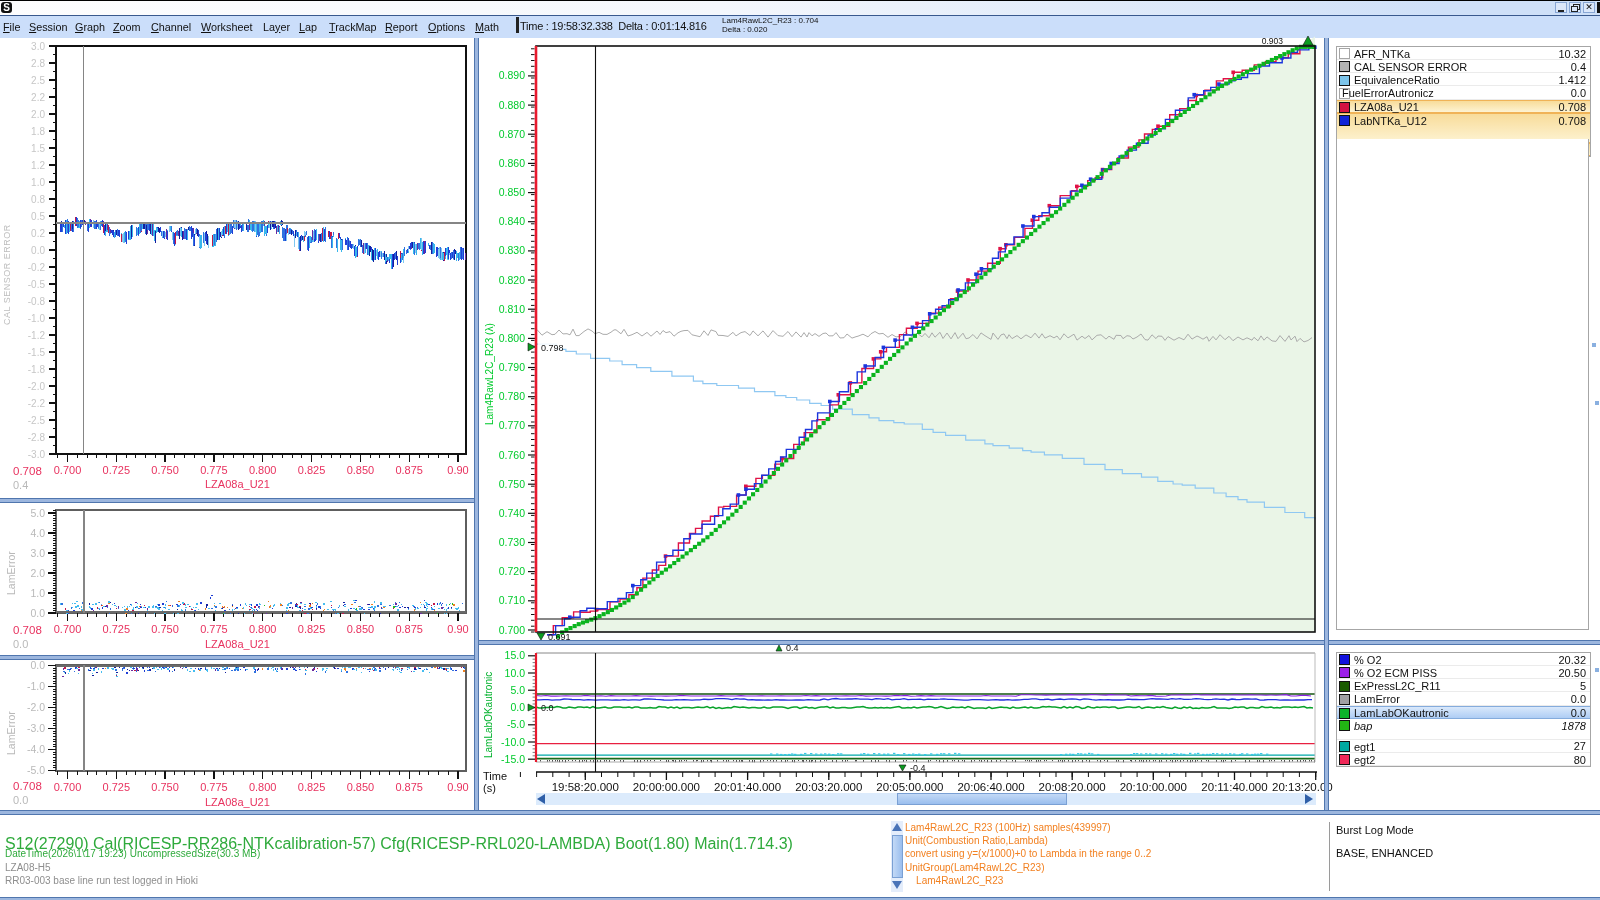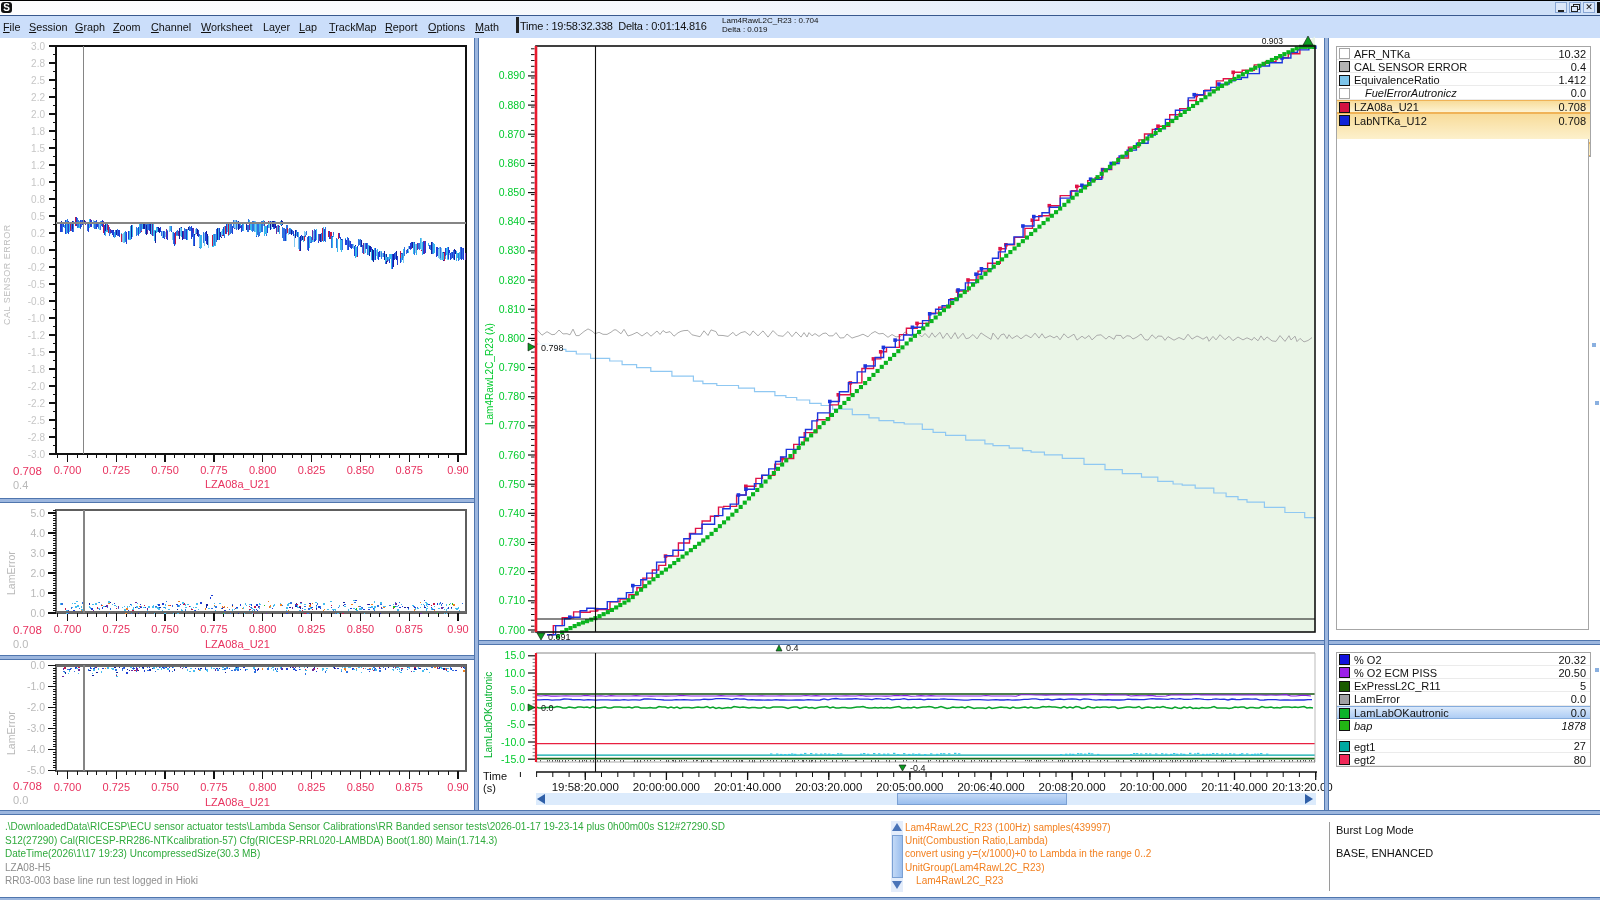--- a/index.html
+++ b/index.html
@@ -19,21 +19,21 @@
     <span class="abs" style="left:201px;top:20.5px;font-size:10.8px;color:#111;"><u>W</u>orksheet</span>
     <span class="abs" style="left:263px;top:20.5px;font-size:10.8px;color:#111;">La<u>y</u>er</span>
     <span class="abs" style="left:299px;top:20.5px;font-size:10.8px;color:#111;"><u>L</u>ap</span>
     <span class="abs" style="left:329px;top:20.5px;font-size:10.8px;color:#111;"><u>T</u>rackMap</span>
     <span class="abs" style="left:385px;top:21px;font-size:10.8px;color:#111;text-align:right;"><u>R</u>eport</span>
     <span class="abs" style="left:428px;top:20.5px;font-size:10.8px;color:#111;"><u>O</u>ptions</span>
     <span class="abs" style="left:475px;top:20.5px;font-size:10.8px;color:#111;"><u>M</u>ath</span>
     <div class="abs" style="left:516px;top:17px;width:3px;height:16px;background:#222;"></div>
     <span class="abs" style="left:520px;top:20px;font-size:11px;letter-spacing:-0.25px;color:#111;">Time : 19:58:32.338&nbsp;&nbsp;Delta : 0:01:14.816</span>
     <span class="abs" style="left:722px;top:16px;font-size:8px;color:#111;">Lam4RawL2C_R23 : 0.704</span>
-    <span class="abs" style="left:722px;top:24.5px;font-size:8px;color:#111;">Delta : 0.019</span>
+    <span class="abs" style="left:722px;top:24.5px;font-size:8px;color:#111;">Delta : 0.020</span>
     <div class="abs" style="left:474px;top:38px;width:4.6px;height:772px;background:linear-gradient(90deg,#5076ae 0,#5076ae 1px,#9cb6de 1px,#9cb6de 3.6px,#5076ae 3.6px,#5076ae 4.6px);"></div>
     <div class="abs" style="left:1324px;top:38px;width:4.6px;height:772px;background:linear-gradient(90deg,#5076ae 0,#5076ae 1px,#9cb6de 1px,#9cb6de 3.6px,#5076ae 3.6px,#5076ae 4.6px);"></div>
     <div class="abs" style="left:0;top:498px;width:474px;height:4.6px;background:linear-gradient(#5076ae 0,#5076ae 1px,#9cb6de 1px,#9cb6de 3.6px,#5076ae 3.6px,#5076ae 4.6px);"></div>
     <div class="abs" style="left:0;top:655px;width:474px;height:4.6px;background:linear-gradient(#5076ae 0,#5076ae 1px,#9cb6de 1px,#9cb6de 3.6px,#5076ae 3.6px,#5076ae 4.6px);"></div>
     <div class="abs" style="left:479px;top:640px;width:845px;height:4.6px;background:linear-gradient(#5076ae 0,#5076ae 1px,#9cb6de 1px,#9cb6de 3.6px,#5076ae 3.6px,#5076ae 4.6px);"></div>
     <div class="abs" style="left:1329px;top:640px;width:271px;height:4.6px;background:linear-gradient(#5076ae 0,#5076ae 1px,#9cb6de 1px,#9cb6de 3.6px,#5076ae 3.6px,#5076ae 4.6px);"></div>
     <div class="abs" style="left:0;top:810px;width:1600px;height:4.8px;background:linear-gradient(#5076ae 0,#5076ae 1px,#9cb6de 1px,#9cb6de 3.6px,#5076ae 3.6px,#5076ae 4.6px);"></div>
     <div class="abs" style="left:0;top:896.8px;width:1600px;height:3.2px;background:linear-gradient(#5076ae 0,#5076ae 1px,#9cb6de 1px,#9cb6de 3.6px,#5076ae 3.6px,#5076ae 4.6px);"></div>
     <div class="abs" style="left:2px;top:175px;font-size:9px;color:#bdbdbd;writing-mode:vertical-rl;transform:rotate(180deg);height:150px;letter-spacing:0.5px;">CAL SENSOR ERROR</div>
     <div class="abs" style="left:5px;top:525px;font-size:10.5px;color:#b9b9b9;writing-mode:vertical-rl;transform:rotate(180deg);height:70px;">LamError</div>
@@ -2607,21 +2607,21 @@
         <span style="position:absolute;left:17px;top:0.8px;font-size:11px;color:#111;">CAL SENSOR ERROR</span>
         <span style="position:absolute;right:4px;top:0.8px;font-size:11px;color:#111;">0.4</span>
       </div>
       <div style="position:relative;height:13.16px;box-sizing:border-box;border-bottom:1px solid #ebebeb;">
         <span style="position:absolute;left:2px;top:1.2px;width:9px;height:9px;background:#7cc4ea;border:1.4px solid #111;"></span>
         <span style="position:absolute;left:17px;top:0.8px;font-size:11px;color:#111;">EquivalenceRatio</span>
         <span style="position:absolute;right:4px;top:0.8px;font-size:11px;color:#111;">1.412</span>
       </div>
       <div style="position:relative;height:13.16px;box-sizing:border-box;border-bottom:1px solid #ebebeb;">
         <span style="position:absolute;left:2px;top:1.2px;width:9px;height:9px;background:#ffffff;border:1.4px solid #a6a6a6;"></span>
-        <span style="position:absolute;left:28px;top:0.8px;font-size:11px;color:#111;font-style:italic;">FuelErrorAutronicz</span>
+        <span style="position:absolute;left:5px;top:0.8px;font-size:11px;color:#111;">FuelErrorAutronicz</span>
         <span style="position:absolute;right:4px;top:0.8px;font-size:11px;color:#111;">0.0</span>
       </div>
       <div style="position:relative;height:13.16px;box-sizing:border-box;background:linear-gradient(#f8dc9a,#fdf3d2);border-top:1px solid #f0b357;border-bottom:1px solid #f0b357;">
         <span style="position:absolute;left:2px;top:1.2px;width:9px;height:9px;background:#d41141;border:1.4px solid #111;"></span>
         <span style="position:absolute;left:17px;top:0.8px;font-size:11px;color:#111;">LZA08a_U21</span>
         <span style="position:absolute;right:4px;top:0.8px;font-size:11px;color:#111;">0.708</span>
       </div>
       <div style="position:relative;height:30px;box-sizing:border-box;background:linear-gradient(#f8dc9a,#fdf3d2);border-top:1px solid #f0b357;border-bottom:1px solid #f0b357;">
         <span style="position:absolute;left:2px;top:1.2px;width:9px;height:9px;background:#1024d8;border:1.4px solid #111;"></span>
         <span style="position:absolute;left:17px;top:0.8px;font-size:11px;color:#111;">LabNTKa_U12</span>
@@ -2672,22 +2672,21 @@
       </div>
       <div style="position:relative;height:13.16px;box-sizing:border-box;border-bottom:1px solid #ebebeb;">
         <span style="position:absolute;left:2px;top:1.2px;width:9px;height:9px;background:#f02858;border:1.4px solid #111;"></span>
         <span style="position:absolute;left:17px;top:0.8px;font-size:11px;color:#111;">egt2</span>
         <span style="position:absolute;right:4px;top:0.8px;font-size:11px;color:#111;">80</span>
       </div>
     </div>
     <div class="abs" style="left:1592px;top:343px;width:4px;height:4px;background:#8ab0e0;"></div>
     <div class="abs" style="left:1595px;top:401px;width:4px;height:4px;background:#8ab0e0;"></div>
     <div class="abs" style="left:1595px;top:668px;width:4px;height:4px;background:#8ab0e0;"></div>
-    <div class="abs" style="left:5px;top:821px;font-size:10px;color:#2faa3c;white-space:nowrap;">.\DownloadedData\RICESP\ECU sensor actuator tests\Lambda Sensor Calibrations\RR Banded sensor tests\2026-01-17 19-23-14 plus 0h00m00s S12#27290.SD</div>
-    <div class="abs" style="left:5px;top:834.5px;font-size:10px;color:#2faa3c;white-space:nowrap;">S12(27290) Cal(RICESP-RR286-NTKcalibration-57) Cfg(RICESP-RRL020-LAMBDA) Boot(1.80) Main(1.714.3)</div>
+    <div class="abs" style="left:5px;top:834.5px;font-size:16px;color:#2faa3c;white-space:nowrap;">S12(27290) Cal(RICESP-RR286-NTKcalibration-57) Cfg(RICESP-RRL020-LAMBDA) Boot(1.80) Main(1.714.3)</div>
     <div class="abs" style="left:5px;top:848px;font-size:10px;color:#2faa3c;white-space:nowrap;">DateTime(2026\1\17 19:23) UncompressedSize(30.3 MB)</div>
     <div class="abs" style="left:5px;top:861.5px;font-size:10px;color:#8e8e8e;">LZA08-H5</div>
     <div class="abs" style="left:5px;top:875px;font-size:10px;color:#8e8e8e;">RR03-003 base line run test logged in Hioki</div>
     <div class="abs" style="left:891px;top:821px;width:12px;height:71px;background:#e4edfb;"></div>
     <div class="abs" style="left:892px;top:823px;width:0;height:0;border-left:5px solid transparent;border-right:5px solid transparent;border-bottom:8px solid #4a74b8;"></div>
     <div class="abs" style="left:892px;top:881px;width:0;height:0;border-left:5px solid transparent;border-right:5px solid transparent;border-top:8px solid #4a74b8;"></div>
     <div class="abs" style="left:891.5px;top:835px;width:11px;height:43px;background:linear-gradient(90deg,#c3d9f6,#9abeee);border:1px solid #7aa0d4;box-sizing:border-box;"></div>
     <div class="abs" style="left:905px;top:822.0px;font-size:10px;color:#f28020;white-space:nowrap;">Lam4RawL2C_R23 (100Hz) samples(439997)</div>
     <div class="abs" style="left:905px;top:835.2px;font-size:10px;color:#f28020;white-space:nowrap;">Unit(Combustion Ratio,Lambda)</div>
     <div class="abs" style="left:905px;top:848.4px;font-size:10px;color:#f28020;white-space:nowrap;">convert using y=(x/1000)+0 to Lambda in the range 0..2</div>

